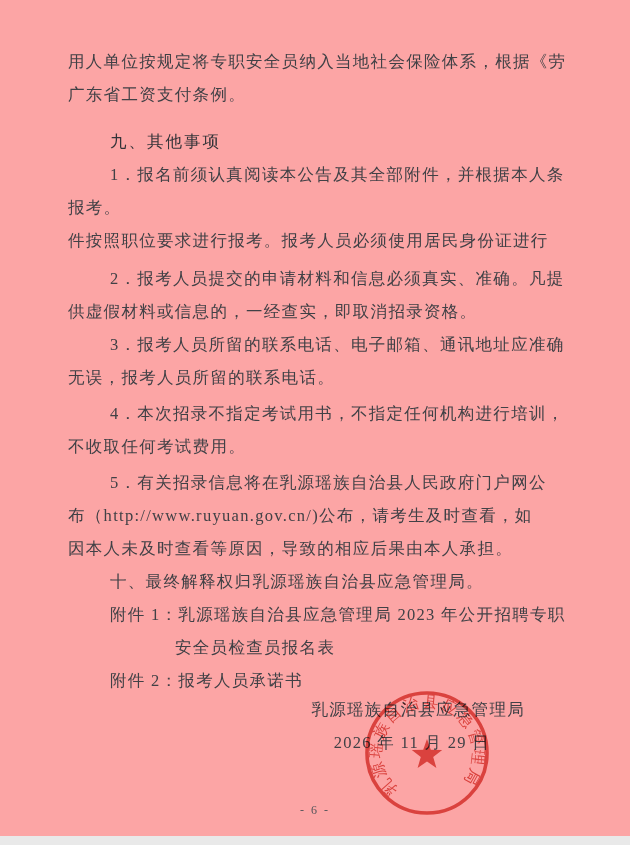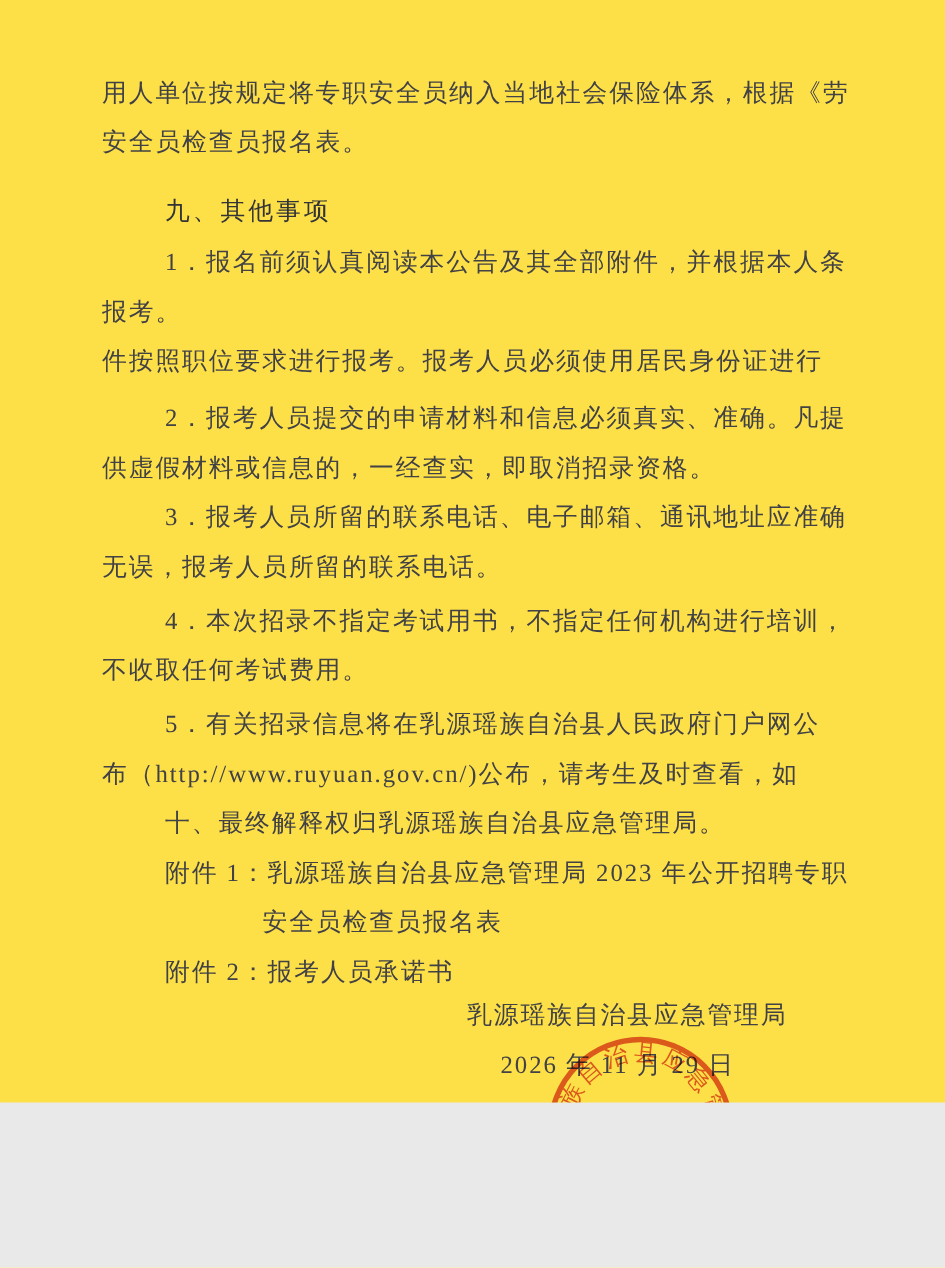--- a/index.html
+++ b/index.html
@@ -2,22 +2,22 @@
 <html><head>
 <meta charset="utf-8">
 <style>
   html,body{margin:0;padding:0;}
   body{
     width:630px;height:845px;
     background:#e9e9e9;
     font-family:"Liberation Serif","DejaVu Serif",serif;
   }
   .page{
-    position:relative;width:630px;height:735px;
-    background:#fde047;overflow:hidden;
+    position:relative;width:630px;height:836px;
+    background:#fca5a5;overflow:hidden;
   }
   .content{
     position:absolute;left:68px;top:45px;width:500px;
     font-size:16.5px;line-height:33px;letter-spacing:1.3px;
     color:#414146;
   }
   .line{white-space:nowrap;}
   .ind{text-indent:42px;}
   .heading{
     font-family:"Liberation Sans","DejaVu Sans",sans-serif;
@@ -39,39 +39,40 @@
     opacity:.87;mix-blend-mode:multiply;
   }
 </style>
 </head>
 <body>
 
 <div class="page">
 
   <div class="content">
     <div class="line">用人单位按规定将专职安全员纳入当地社会保险体系，根据《劳</div>
-    <div class="line">安全员检查员报名表。</div>
+    <div class="line">广东省工资支付条例。</div>
 
     <div class="line heading">九、其他事项</div>
 
     <div class="line ind">1．报名前须认真阅读本公告及其全部附件，并根据本人条</div>
     <div class="line">报考。</div>
     <div class="line">件按照职位要求进行报考。报考人员必须使用居民身份证进行</div>
 
     <div class="line ind sp5">2．报考人员提交的申请材料和信息必须真实、准确。凡提</div>
     <div class="line">供虚假材料或信息的，一经查实，即取消招录资格。</div>
 
     <div class="line ind">3．报考人员所留的联系电话、电子邮箱、通讯地址应准确</div>
     <div class="line">无误，报考人员所留的联系电话。</div>
 
     <div class="line ind sp3">4．本次招录不指定考试用书，不指定任何机构进行培训，</div>
     <div class="line">不收取任何考试费用。</div>
 
     <div class="line ind sp3">5．有关招录信息将在乳源瑶族自治县人民政府门户网公</div>
     <div class="line">布（http://www.ruyuan.gov.cn/)公布，请考生及时查看，如</div>
+    <div class="line">因本人未及时查看等原因，导致的相应后果由本人承担。</div>
 
     <div class="line ind">十、最终解释权归乳源瑶族自治县应急管理局。</div>
 
     <div class="line ind">附件 1：乳源瑶族自治县应急管理局 2023 年公开招聘专职</div>
     <div class="line att-cont">安全员检查员报名表</div>
     <div class="line ind">附件 2：报考人员承诺书</div>
 
     <div class="line sig-org">乳源瑶族自治县应急管理局</div>
     <div class="line sig-date">2026 年 11 月 29 日</div>
   </div>

